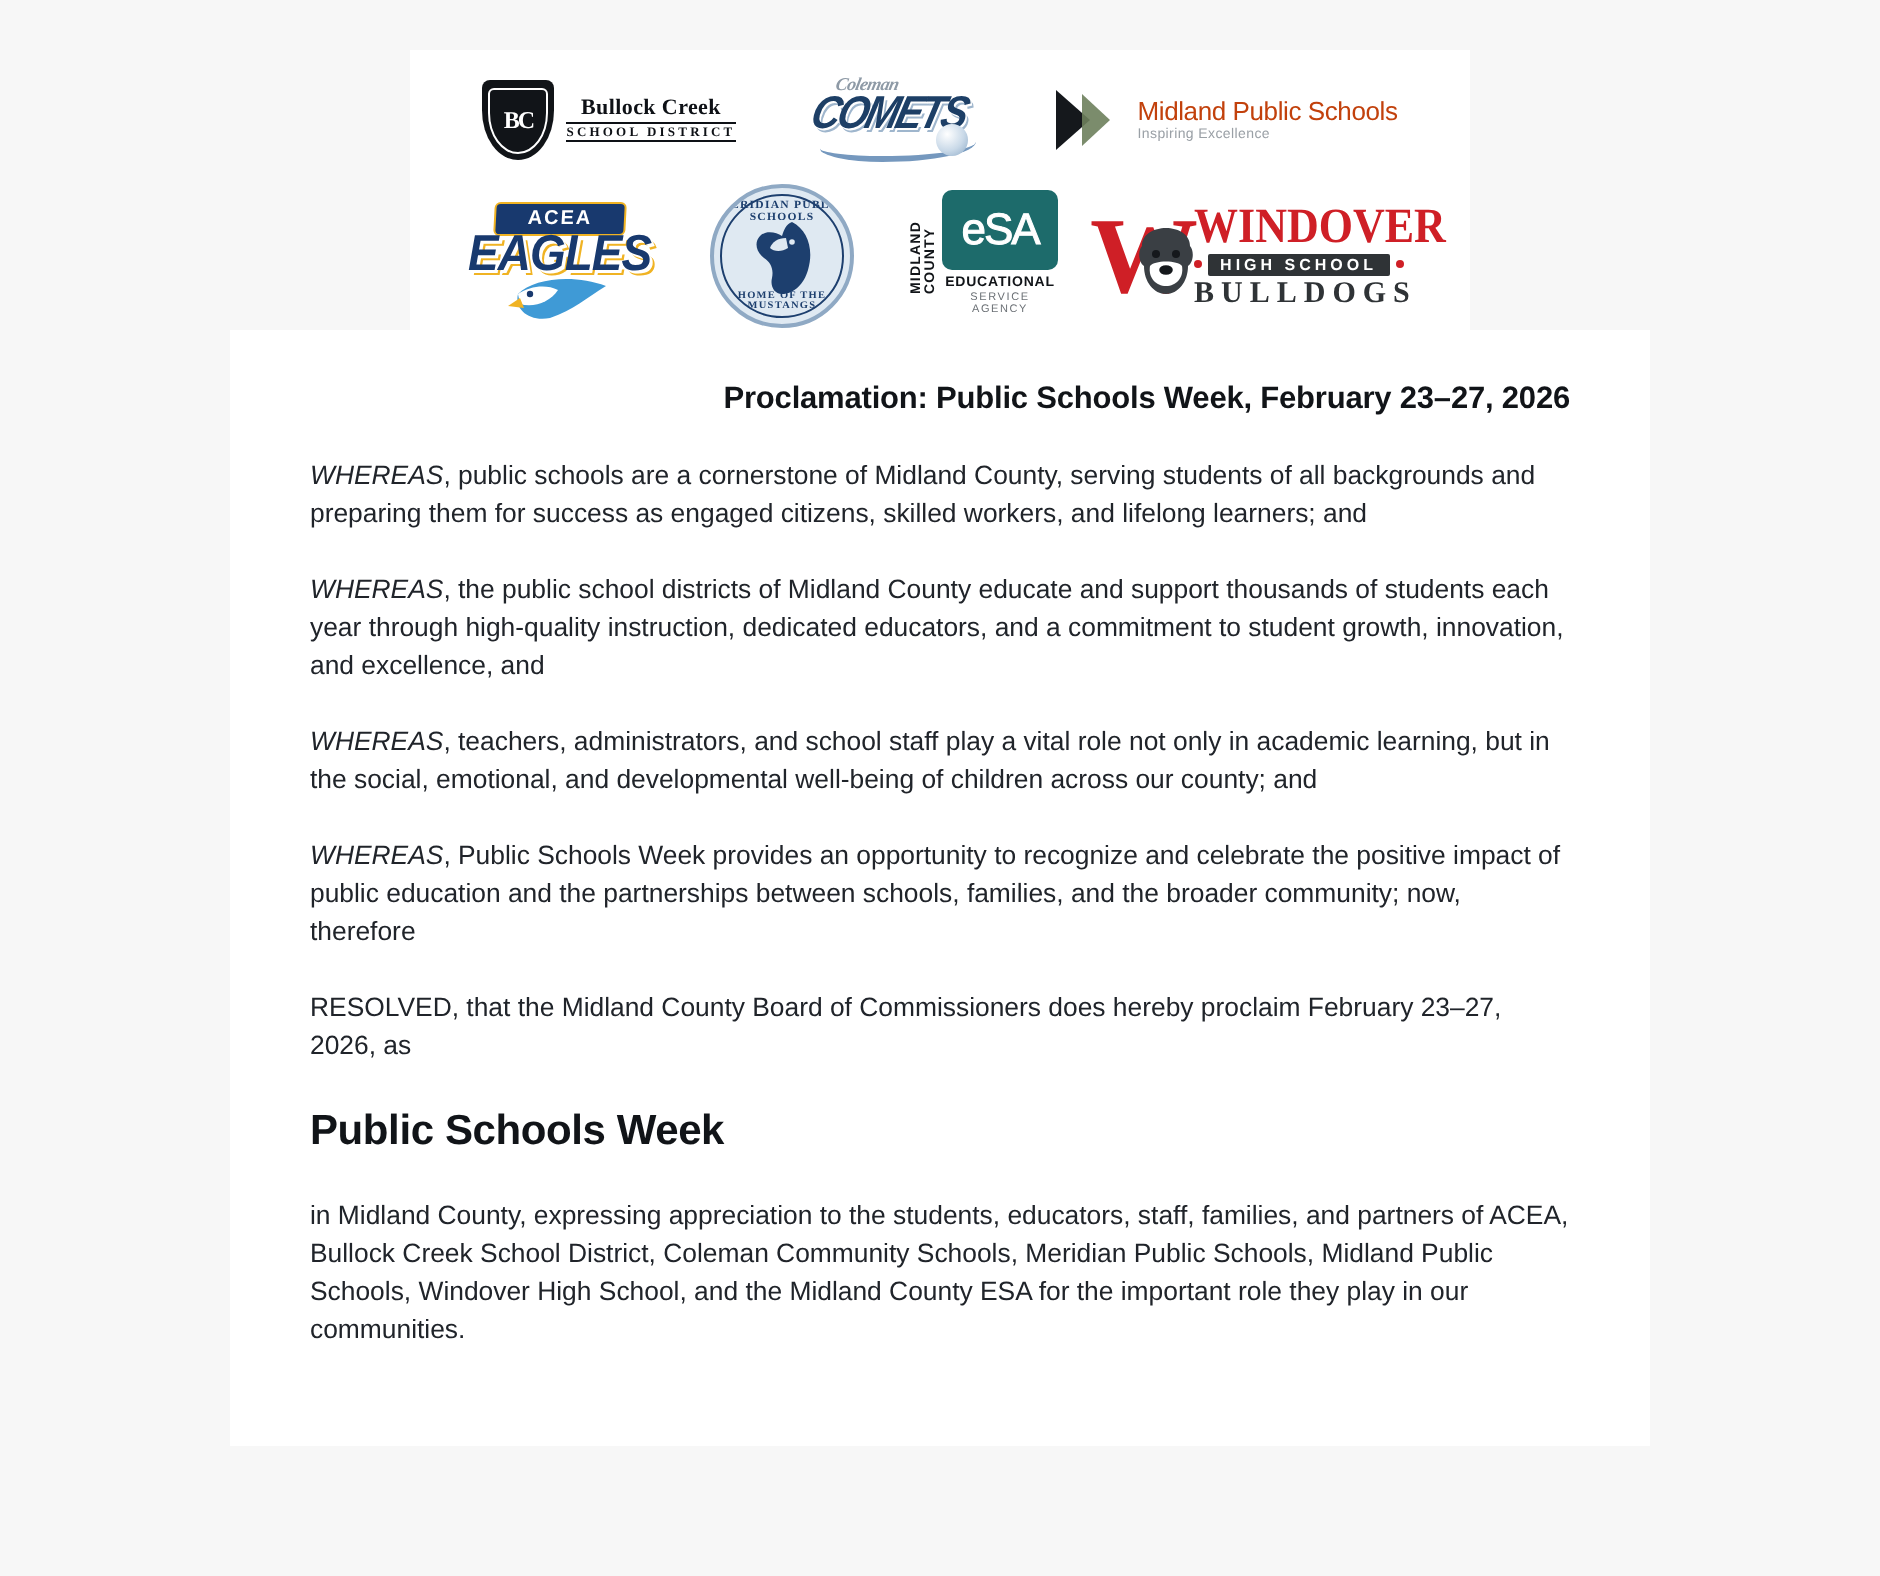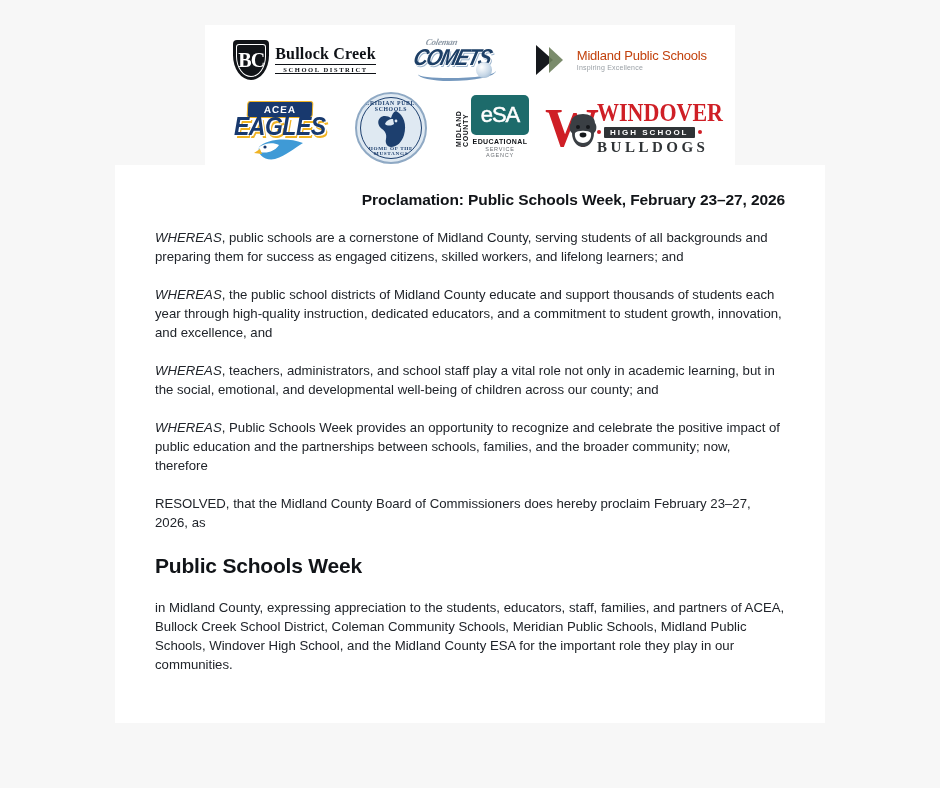--- a/index.html
+++ b/index.html
@@ -65,30 +65,30 @@
   }
   .bc-shield-inner {
     width: 28px; height: 31px;
     border: 1.5px solid #ffffff;
     border-radius: 3px 3px 50% 50% / 3px 3px 62% 62%;
     display: flex; align-items: center; justify-content: center;
   }
   .bc-letters {
     color: #ffffff;
     font-family: "Liberation Serif", serif;
-    font-size: 20px;
+    font-size: 12px;
     font-weight: bold;
     letter-spacing: -1px;
     line-height: 1;
   }
   .bc-text { text-align: center; }
   .bc-name {
     font-family: "Liberation Serif", serif;
     font-weight: bold;
-    font-size: 16px;
+    font-size: 11px;
     color: #0e1116;
     letter-spacing: 0.2px;
     line-height: 1.05;
   }
   .bc-sub {
     font-family: "Liberation Serif", serif;
     font-size: 6.5px;
     font-weight: bold;
     letter-spacing: 1.6px;
     color: #0e1116;

